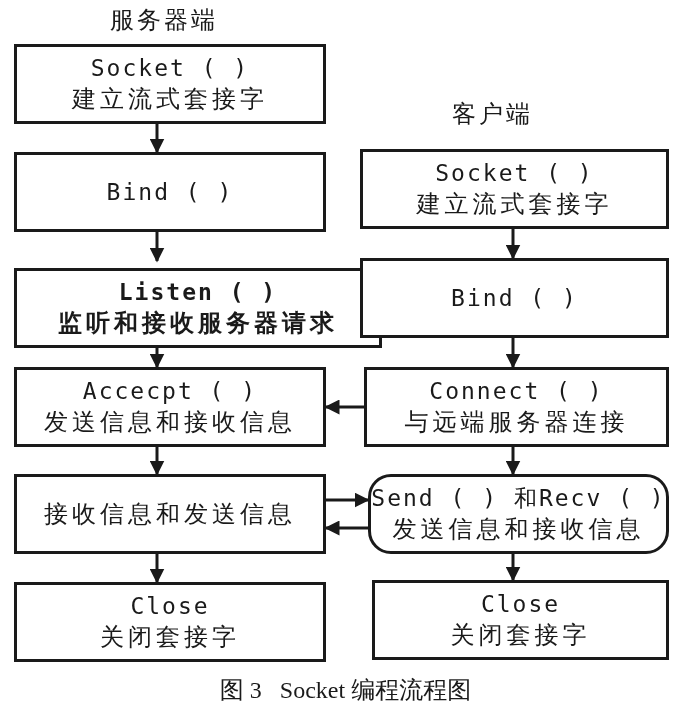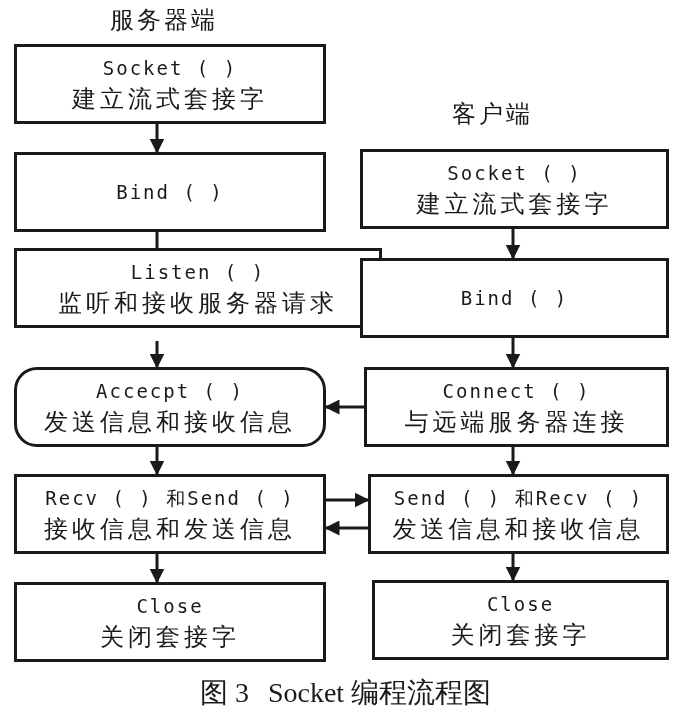--- a/index.html
+++ b/index.html
@@ -2,27 +2,27 @@
 <html><head>
   <meta charset="utf-8">
   <style>
     html, body { margin: 0; padding: 0; background: #ffffff; }
     body { width: 691px; height: 723px; position: relative; overflow: hidden;
            font-family: "DejaVu Serif", "Liberation Serif", serif; color: #1a1a1a; }
     .hdr { position: absolute; font-size: 24px; letter-spacing: 3px; white-space: nowrap;
            font-family: "DejaVu Serif", serif; }
     .box { position: absolute; box-sizing: border-box; border: 3px solid #1a1a1a; background: #fff;
            display: flex; flex-direction: column; align-items: center; justify-content: center; }
-    .box .fn { font-family: "DejaVu Sans Mono", "Liberation Mono", monospace; font-size: 19px;
+    .box .fn { font-family: "DejaVu Sans Mono", "Liberation Mono", monospace; font-size: 23px;
                letter-spacing: 2px; line-height: 30px; white-space: nowrap; }
     .box .desc { font-size: 24px; letter-spacing: 4px; line-height: 32px; white-space: nowrap;
                  font-family: "DejaVu Serif", serif; }
     svg.arrows { position: absolute; left: 0; top: 0; }
     .caption { position: absolute; left: 0; width: 691px; top: 674px; text-align: center;
-               font-size: 28px; font-family: "Liberation Serif", "DejaVu Serif", serif; white-space: nowrap; }
+               font-size: 24px; font-family: "Liberation Serif", "DejaVu Serif", serif; white-space: nowrap; }
     .caption span { margin: 0 6px; }
   </style>
 </head>
 <body>
 
 <div class="hdr" style="left:110px; top:4px;">服务器端</div>
 <div class="hdr" style="left:452px; top:98px;">客户端</div>
 
 <svg class="arrows" width="691" height="723">
   <defs>
@@ -46,49 +46,48 @@
     </g>
 </svg>
 
 <div class="box" id="s-socket" style="left:14px; top:44px; width:312px; height:80px;">
   <div class="fn">Socket ( )</div>
   <div class="desc">建立流式套接字</div>
 </div>
 <div class="box" id="s-bind" style="left:14px; top:152px; width:312px; height:80px;">
   <div class="fn">Bind ( )</div>
 </div>
-<div class="box" id="s-listen" style="left:14px; top:248px; width:368px; height:80px;">
+<div class="box" id="s-listen" style="left:14px; top:268px; width:368px; height:80px;font-weight:bold;">
   <div class="fn">Listen ( )</div>
   <div class="desc">监听和接收服务器请求</div>
 </div>
-<div class="box" id="s-accept" style="left:14px; top:367px; width:312px; height:80px;border-radius:23px;">
+<div class="box" id="s-accept" style="left:14px; top:367px; width:312px; height:80px;">
   <div class="fn">Accecpt ( )</div>
   <div class="desc">发送信息和接收信息</div>
 </div>
 <div class="box" id="s-recvsend" style="left:14px; top:474px; width:312px; height:80px;">
-  <div class="fn">Recv ( ) 和Send ( )</div>
   <div class="desc">接收信息和发送信息</div>
 </div>
 <div class="box" id="s-close" style="left:14px; top:582px; width:312px; height:80px;">
   <div class="fn">Close</div>
   <div class="desc">关闭套接字</div>
 </div>
 
 <div class="box" id="c-socket" style="left:360px; top:149px; width:309px; height:80px;">
   <div class="fn">Socket ( )</div>
   <div class="desc">建立流式套接字</div>
 </div>
 <div class="box" id="c-bind" style="left:360px; top:258px; width:309px; height:80px;">
   <div class="fn">Bind ( )</div>
 </div>
 <div class="box" id="c-connect" style="left:364px; top:367px; width:305px; height:80px;text-align:right;">
   <div class="fn">Connect ( )</div>
   <div class="desc">与远端服务器连接</div>
 </div>
-<div class="box" id="c-sendrecv" style="left:368px; top:474px; width:301px; height:80px;">
+<div class="box" id="c-sendrecv" style="left:368px; top:474px; width:301px; height:80px;border-radius:23px;">
   <div class="fn">Send ( ) 和Recv ( )</div>
   <div class="desc">发送信息和接收信息</div>
 </div>
 <div class="box" id="c-close" style="left:372px; top:580px; width:297px; height:80px;">
   <div class="fn">Close</div>
   <div class="desc">关闭套接字</div>
 </div>
 
 <div class="caption">
   <span>图 3</span>

